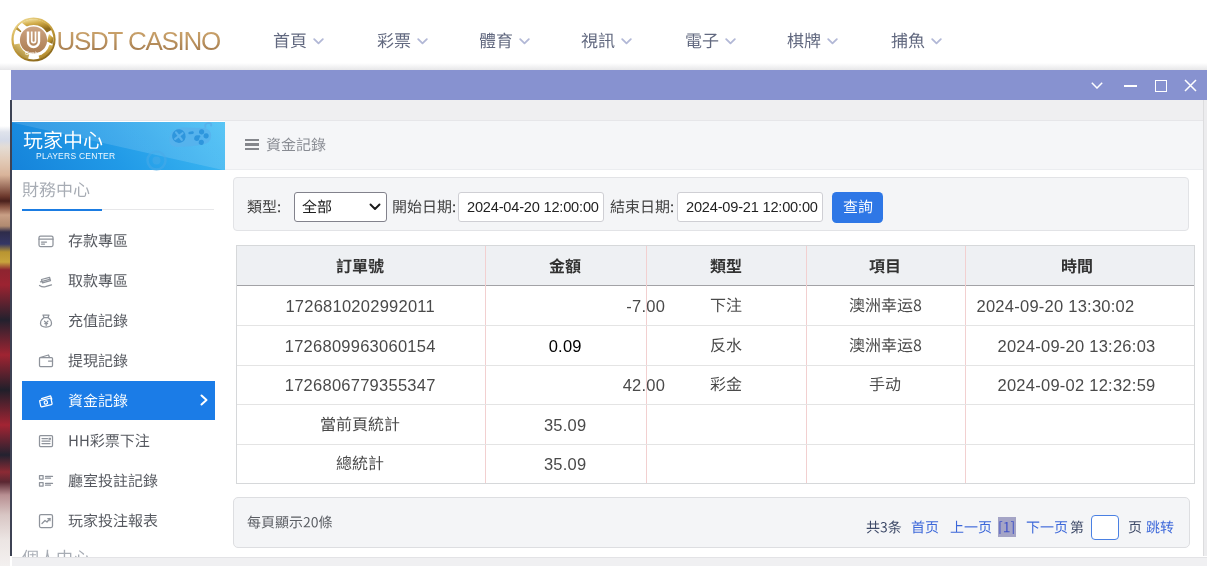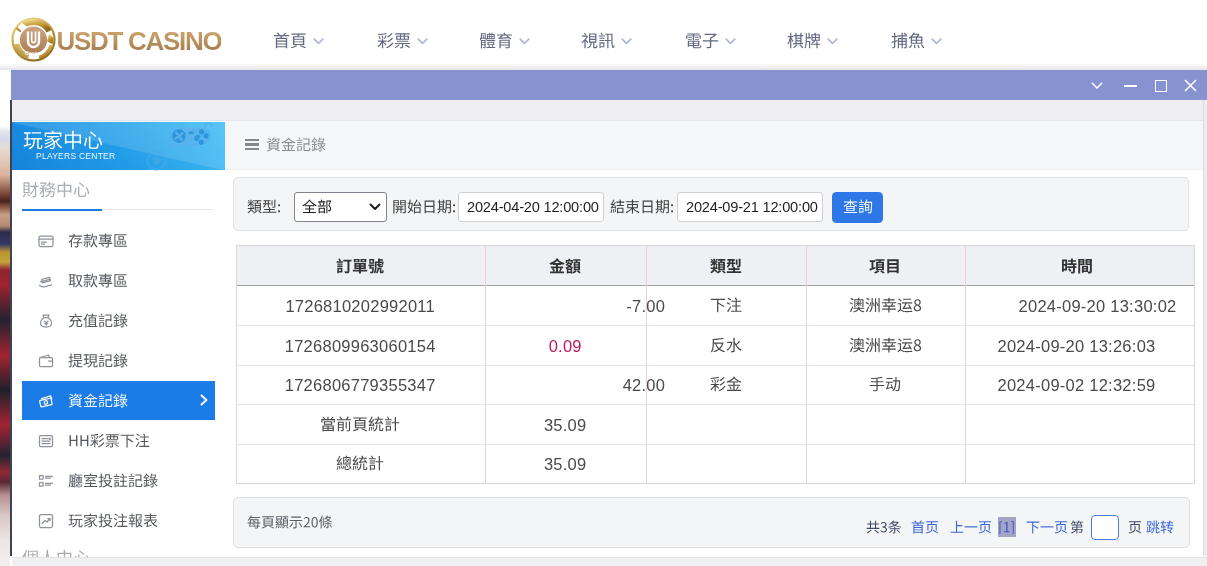--- a/index.html
+++ b/index.html
@@ -40,21 +40,21 @@
 <path d="M10.5 5.5 L17 10.5 L11 15 L6.5 10 Z" fill="#fff"></path>
 <path d="M3.6 27.5 A19.5 19.5 0 0 0 17 41.8" fill="none" stroke="url(#lg3)" stroke-width="10"></path>
 <path d="M28.5 41.5 A19.5 19.5 0 0 0 41.3 28.5" fill="none" stroke="url(#lg1)" stroke-width="6"></path>
 <path d="M38 17 L42.5 21 L41.5 27 L36 24.5 Z" fill="url(#lg1)"></path>
       </g>
 <circle cx="22.5" cy="23" r="13.6" fill="url(#lg2)"></circle>
 <path d="M17 14.5 v10 a5.5 5.5 0 0 0 11 0 v-10" fill="none" stroke="#fff" stroke-width="2.4"></path>
 <path d="M20.7 14.5 v9.2 a1.9 1.9 0 0 0 3.8 0 v-9.2" fill="none" stroke="#fff" stroke-width="1.7"></path>
 <text x="22.5" y="37.5" font-size="5.4" fill="#fff" text-anchor="middle" font-family="Liberation Sans">Casino</text>
 </svg>
-<div class="abs" style="left:56.5px;top:28.4px;font-size:26px;font-weight:bold;letter-spacing:-1.3px;
+<div class="abs" style="left:56.5px;top:28.4px;font-size:26px;font-weight:normal;letter-spacing:-1.3px;
 line-height:1;background:linear-gradient(180deg,#cfa76f 0%,#bb935f 50%,#a0764a 100%);
 -webkit-background-clip:text;background-clip:text;color:transparent">USDT&nbsp;CASINO</div>
 <div class="abs" style="left:0;top:63px;width:1207px;height:7px;background:linear-gradient(180deg,rgba(120,120,130,0) 0%,rgba(120,120,130,0.18) 100%)"></div>
     <div class="abs" style="left:272.5px;top:31.5px"><svg width="34.0" height="18.0" viewBox="0 0 34.0 18.0">
         <g fill="#61687f" transform="translate(0 14.96) scale(0.01700)">
           <use href="#q0" x="0"></use>
           <use href="#q1" x="1000"></use>
         </g>
       </svg></div>
     <svg class="abs" style="left:312.5px;top:37.5px" width="11" height="7" viewBox="0 0 11 7">
@@ -418,23 +418,23 @@
       </svg></div>
     <div style="position:absolute;left:848.8px;top:297.0px"><svg width="72.9" height="17.0" viewBox="0 0 72.9 17.0">
         <g fill="#4a4a4a" transform="translate(0 14.08) scale(0.01600)">
           <use href="#q68" x="0"></use>
           <use href="#q69" x="1000"></use>
           <use href="#q70" x="2000"></use>
           <use href="#q71" x="3000"></use>
           <use href="#q72" x="4000"></use>
         </g>
       </svg></div>
-    <div class="abs" style="left:1076.5px;top:298.0px;width:200px;margin-left:-100px;text-align:right;font-size:16.5px;letter-spacing:0.25px;color:#4a4a4a;line-height:1">2024-09-20 13:30:02</div>
+    <div class="abs" style="left:1076.5px;top:298.0px;width:200px;margin-left:-100px;text-align:left;font-size:16.5px;letter-spacing:0.25px;color:#4a4a4a;line-height:1">2024-09-20 13:30:02</div>
     <div class="abs" style="left:360.2px;top:337.5px;width:200px;margin-left:-100px;text-align:center;font-size:16.5px;letter-spacing:0.25px;color:#4a4a4a;line-height:1">1726809963060154</div>
-    <div class="abs" style="left:565.2px;top:337.5px;width:200px;margin-left:-100px;text-align:center;font-size:16.5px;letter-spacing:0.25px;color:#be185d;line-height:1">0.09</div>
+    <div class="abs" style="left:565.2px;top:337.5px;width:200px;margin-left:-100px;text-align:center;font-size:16.5px;letter-spacing:0.25px;color:#000000;line-height:1">0.09</div>
     <div style="position:absolute;left:709.5px;top:336.5px"><svg width="32.0" height="17.0" viewBox="0 0 32.0 17.0">
         <g fill="#4a4a4a" transform="translate(0 14.08) scale(0.01600)">
           <use href="#q73" x="0"></use>
           <use href="#q74" x="1000"></use>
         </g>
       </svg></div>
     <div style="position:absolute;left:848.8px;top:336.5px"><svg width="72.9" height="17.0" viewBox="0 0 72.9 17.0">
         <g fill="#4a4a4a" transform="translate(0 14.08) scale(0.01600)">
           <use href="#q68" x="0"></use>
           <use href="#q69" x="1000"></use>

